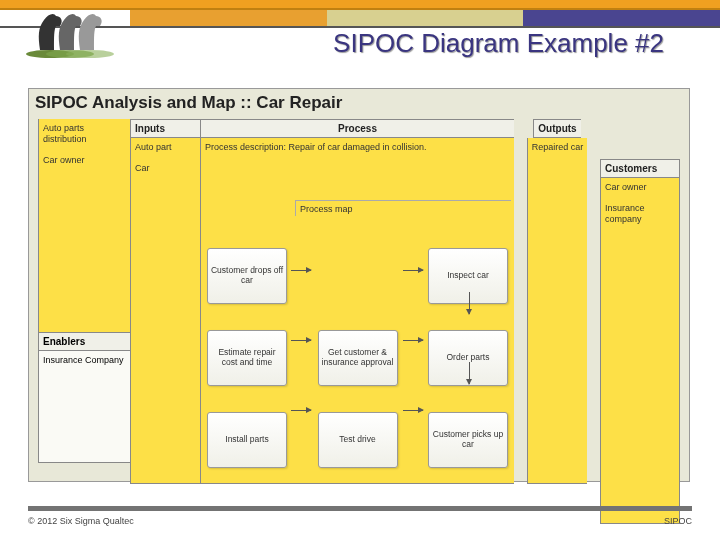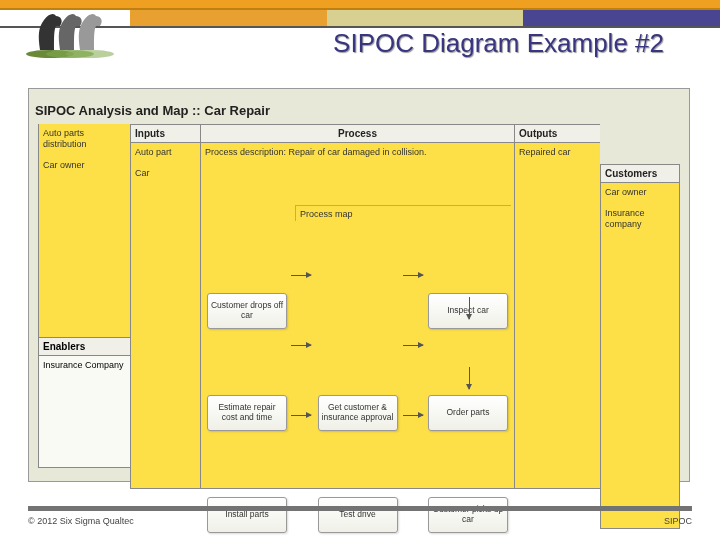--- a/index.html
+++ b/index.html
@@ -8,45 +8,45 @@
   .topbar { height: 10px; background: #f0a020; border-bottom: 2px solid #c08010; }
   .colorstrip { position: absolute; top: 10px; left: 130px; right: 0; height: 16px; display: flex; }
   .colorstrip .c1 { flex: 1; background: #e8a030; }
   .colorstrip .c2 { flex: 1; background: #d8d090; }
   .colorstrip .c3 { flex: 1; background: #4a4590; }
   .divider { position: absolute; top: 26px; left: 0; right: 0; height: 2px; background: #555; }
   .logo { position: absolute; top: 6px; left: 20px; width: 100px; height: 54px; }
   .logo svg { width: 100%; height: 100%; }
   .title { position: absolute; top: 28px; right: 56px; font-size: 26px; color: #3a3580; font-weight: 400; text-shadow: 1px 1px 1px #999; font-family: "Arial Narrow", Arial, sans-serif; }
   .diagram { position: absolute; top: 88px; left: 28px; width: 662px; height: 394px; border: 1px solid #999; background: #e8e8d8; }
-  .diagram-title { padding: 4px 6px; font-size: 13px; font-weight: bold; color: #222; margin-top: 10px; }
+  .diagram-title { padding: 4px 6px; font-size: 17px; font-weight: bold; color: #222; }
   .table { display: flex; width: 642px; margin: 2px auto 0; }
   .col { display: flex; flex-direction: column; }
   .col.suppliers { width: 92px; }
   .col.inputs { width: 70px; }
   .col.process { width: 314px; }
-  .col.outputs { width: 86px; }
+  .col.outputs { width: 86px; align-items: center; }
   .col.customers { width: 80px; margin-top: 40px; }
   .hcell { border: 1px solid #888; background: #f0f0e8; padding: 3px 4px; font-size: 10px; font-weight: bold; color: #222; border-right: none; }
   .col.customers .hcell, .col.customers .dcell { border-right: 1px solid #888; }
   .col.process .hcell { text-align: center; }
   .dcell { border: 1px solid #888; border-top: none; border-right: none; background: #fde047; padding: 4px; font-size: 9px; color: #333; position: relative; }
   .col.suppliers .dcell { height: 214px; }
   .col.inputs .dcell { height: 346px; }
   .col.process .dcell { height: 346px; }
   .col.outputs .dcell { height: 346px; }
   .col.customers .dcell { height: 346px; border-right: 1px solid #888; }
   .enablers-h { border: 1px solid #888; border-right: none; border-top: none; background: #f0f0e8; padding: 3px 4px; font-size: 10px; font-weight: bold; }
   .enablers-d { border: 1px solid #888; border-top: none; border-right: none; background: #fafaf5; padding: 4px; font-size: 9px; height: 112px; }
   .cell-item { margin-bottom: 10px; line-height: 1.2; }
   .process-desc { font-size: 9px; padding-bottom: 4px; }
   .process-map-label { font-size: 9px; margin-top: 44px; margin-left: 90px; border-top:1px solid #aaa; border-left:1px solid #aaa; padding: 3px 4px; width: 216px; height: 16px; }
   .flow { position: absolute; top: 110px; left: 6px; right: 6px; }
   .row { display: flex; justify-content: space-between; margin-bottom: 26px; }
-  .box { width: 80px; height: 36px; background: linear-gradient(#fff,#f0f0e8); border: 1px solid #999; border-radius: 3px; font-size: 8.5px; display: flex; align-items: center; justify-content: center; text-align: center; padding: 2px; line-height: 1.15; box-shadow: 1px 1px 2px rgba(0,0,0,0.15); margin-top: 40px; }
+  .box { width: 80px; height: 56px; background: linear-gradient(#fff,#f0f0e8); border: 1px solid #999; border-radius: 3px; font-size: 8.5px; display: flex; align-items: center; justify-content: center; text-align: center; padding: 2px; line-height: 1.15; box-shadow: 1px 1px 2px rgba(0,0,0,0.15); }
   .arrow-h { position: absolute; height: 1px; background: #555; }
   .arrow-h::after { content: ""; position: absolute; right: -1px; top: -3px; border-left: 6px solid #555; border-top: 3.5px solid transparent; border-bottom: 3.5px solid transparent; }
   .arrow-d { position: absolute; width: 1px; background: #555; }
   .arrow-d::after { content: ""; position: absolute; bottom: -1px; left: -3px; border-top: 6px solid #555; border-left: 3.5px solid transparent; border-right: 3.5px solid transparent; }
   .footer { position: absolute; bottom: 14px; left: 28px; right: 28px; border-top: 5px solid #737373; padding-top: 5px; display: flex; justify-content: space-between; font-size: 9px; color: #444; }
 </style>
 </head>
 <body>
 
 <div class="header">

